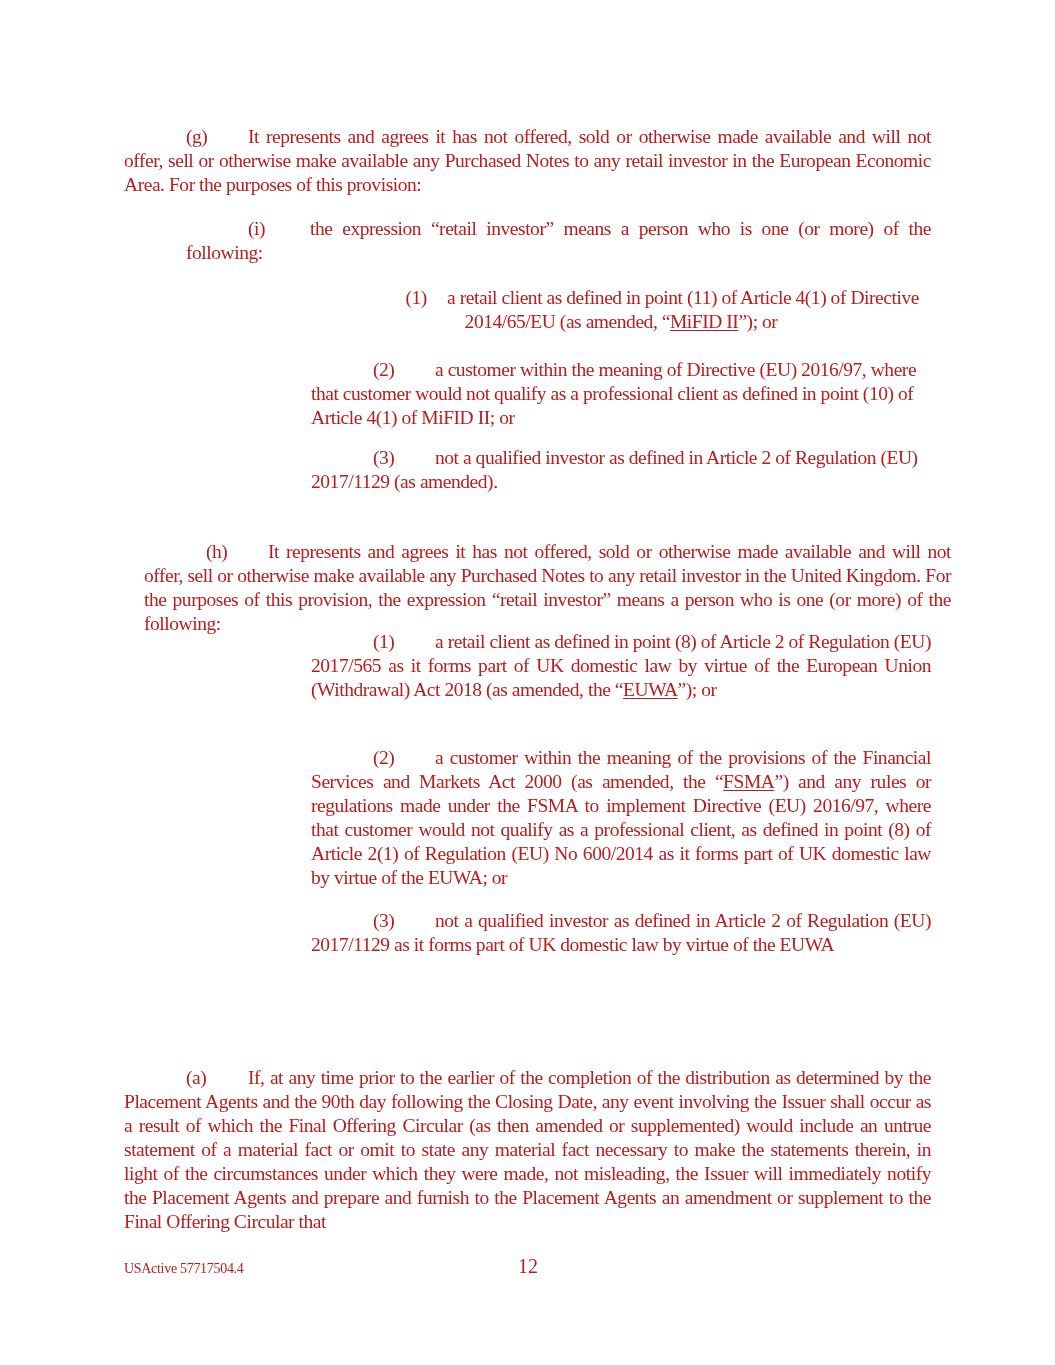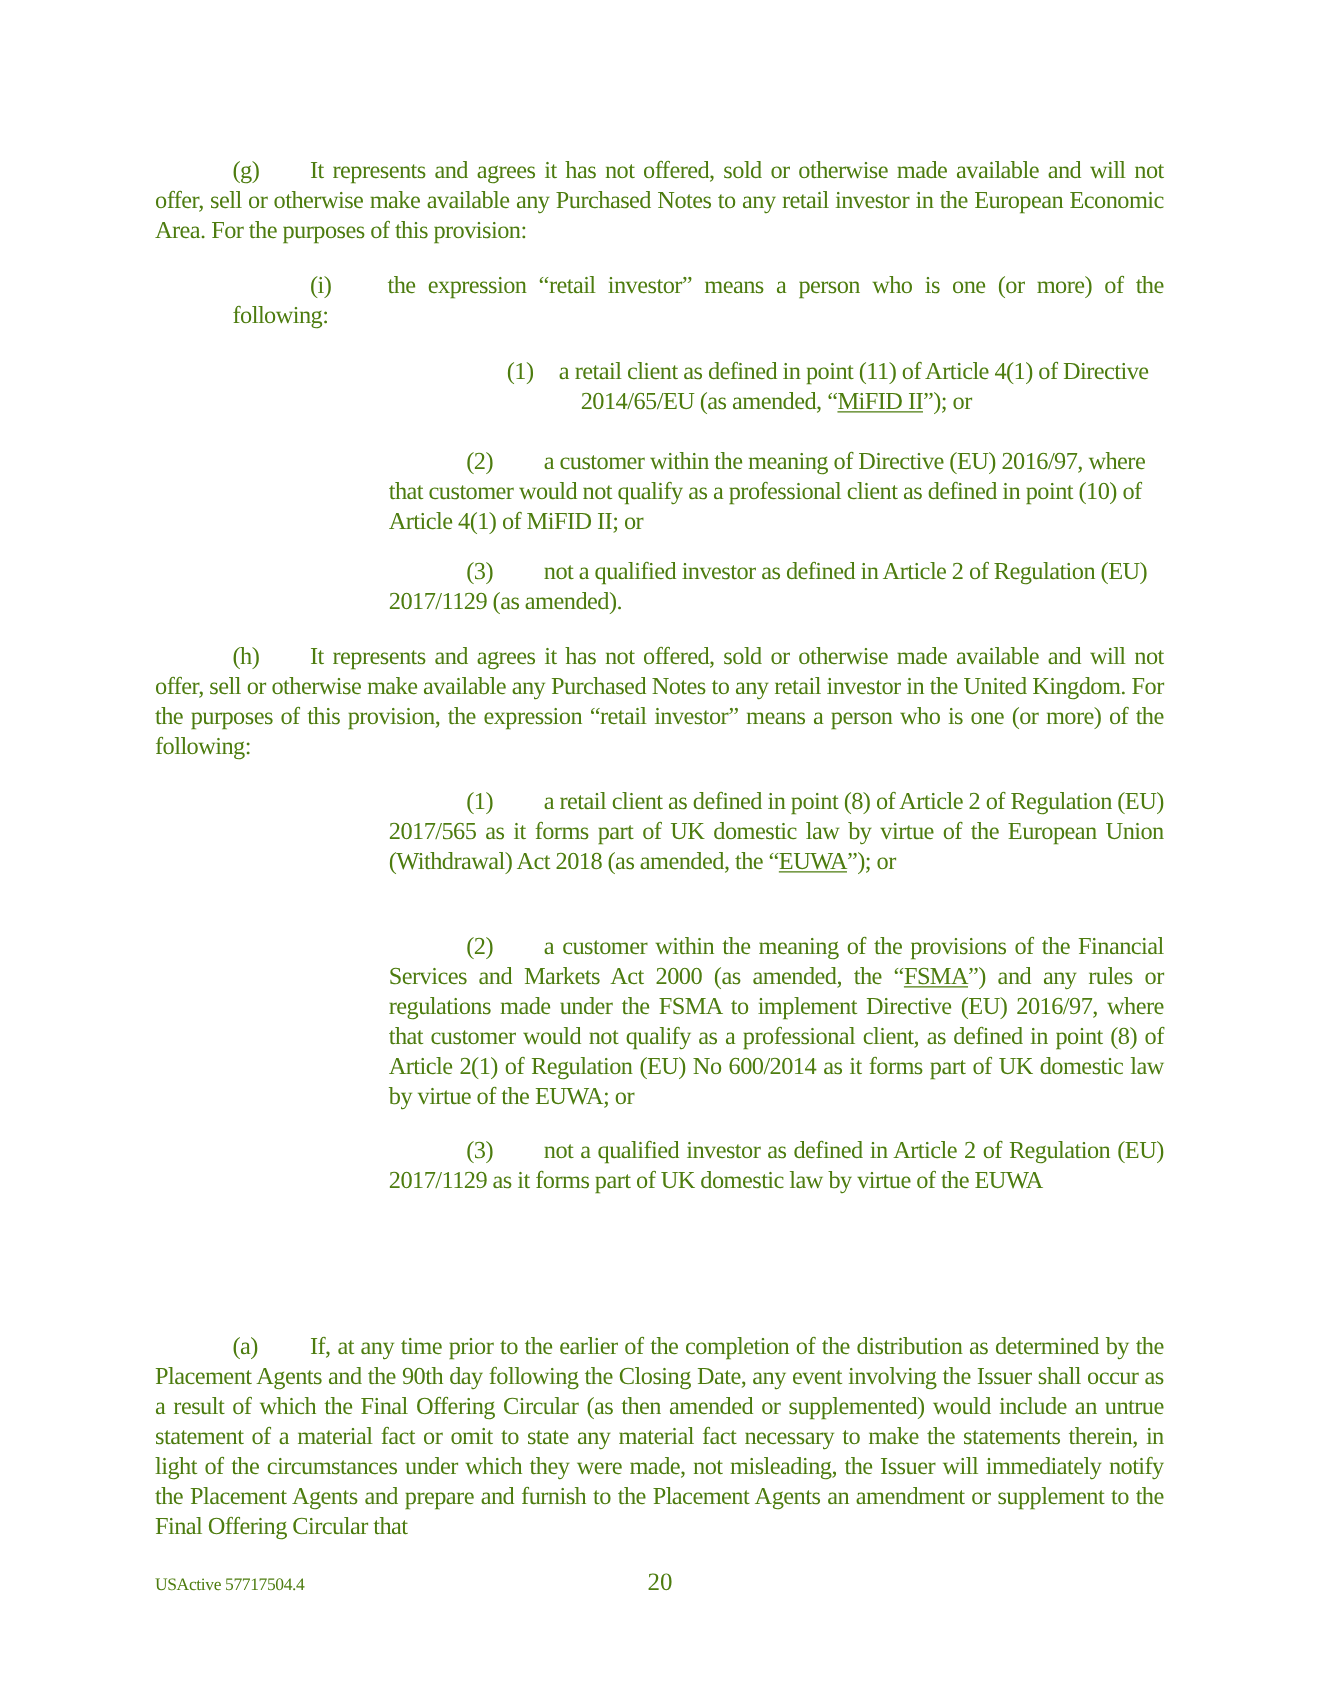--- a/index.html
+++ b/index.html
@@ -1,19 +1,19 @@
 <!DOCTYPE html>
 <html><head>
 <meta charset="utf-8">
 <style>
   html, body { margin: 0; padding: 0; background: #ffffff; }
   body { width: 1055px; height: 1365px; position: relative; overflow: hidden; }
   .page {
     position: absolute; left: 0; top: 0; width: 1055px; height: 1365px; background: #ffffff;
-    font-family: "Liberation Serif", "DejaVu Serif", serif; color: #4d7c0f;
+    font-family: "Liberation Serif", "DejaVu Serif", serif; color: #b91c1c;
   }
   .para {
     position: absolute; font-size: 19.5px; line-height: 24px; margin: 0;
     letter-spacing: -0.45px; word-spacing: 0px;
   }
   .just { text-align: justify; text-align-last: left; }
   .full { left: 124px; width: 807px; }
   .sub-i { left: 186px; width: 745px; }
   .sub-n { left: 311px; width: 620px; }
   .ind1 { display: inline-block; width: 62px; }
@@ -47,21 +47,21 @@
   </p>
 
   <p class="para sub-n" style="top:358px;">
     <span class="ind3"></span><span class="lbl3">(2)</span><span>a customer within the meaning of Directive (EU) 2016/97, where that customer would not qualify as a professional client as defined in point (10) of Article 4(1) of MiFID II; or</span>
   </p>
 
   <p class="para sub-n" style="top:446px;">
     <span class="ind3"></span><span class="lbl3">(3)</span><span>not a qualified investor as defined in Article 2 of Regulation (EU) 2017/1129 (as amended).</span>
   </p>
 
-  <p class="para full just" style="top:514px;">
+  <p class="para full just" style="top:540px;margin-left:20px;">
     <span class="ind1"></span><span class="lbl1">(h)</span><span>It represents and agrees it has not offered, sold or otherwise made available and will not offer, sell or otherwise make available any Purchased Notes to any retail investor in the United Kingdom. For the purposes of this provision, the expression “retail investor” means a person who is one (or more) of the following:</span>
   </p>
 
   <p class="para sub-n just" style="top:630px;">
     <span class="ind3"></span><span class="lbl3">(1)</span><span>a retail client as defined in point (8) of Article 2 of Regulation (EU) 2017/565 as it forms part of UK domestic law by virtue of the European Union (Withdrawal) Act 2018 (as amended, the “</span><u>EUWA</u><span>”); or</span>
   </p>
 
   <p class="para sub-n just" style="top:746px;">
     <span class="ind3"></span><span class="lbl3">(2)</span><span>a customer within the meaning of the provisions of the Financial Services and Markets Act 2000 (as amended, the “</span><u>FSMA</u><span>”) and any rules or regulations made under the FSMA to implement Directive (EU) 2016/97, where that customer would not qualify as a professional client, as defined in point (8) of Article 2(1) of Regulation (EU) No 600/2014 as it forms part of UK domestic law by virtue of the EUWA; or</span>
   </p>
@@ -70,15 +70,15 @@
     <span class="ind3"></span><span class="lbl3">(3)</span><span>not a qualified investor as defined in Article 2 of Regulation (EU) 2017/1129 as it forms part of UK domestic law by virtue of the EUWA</span>
   </p>
 
 
 
   <p class="para full just" style="top:1066px;">
     <span class="ind1"></span><span class="lbl1">(a)</span><span>If, at any time prior to the earlier of the completion of the distribution as determined by the Placement Agents and the 90th day following the Closing Date, any event involving the Issuer shall occur as a result of which the Final Offering Circular (as then amended or supplemented) would include an untrue statement of a material fact or omit to state any material fact necessary to make the statements therein, in light of the circumstances under which they were made, not misleading, the Issuer will immediately notify the Placement Agents and prepare and furnish to the Placement Agents an amendment or supplement to the Final Offering Circular that</span>
   </p>
 
   <div class="footer-id">USActive 57717504.4</div>
-  <div class="footer-page">20</div>
+  <div class="footer-page">12</div>
 
 </div>
 
 </body></html>

